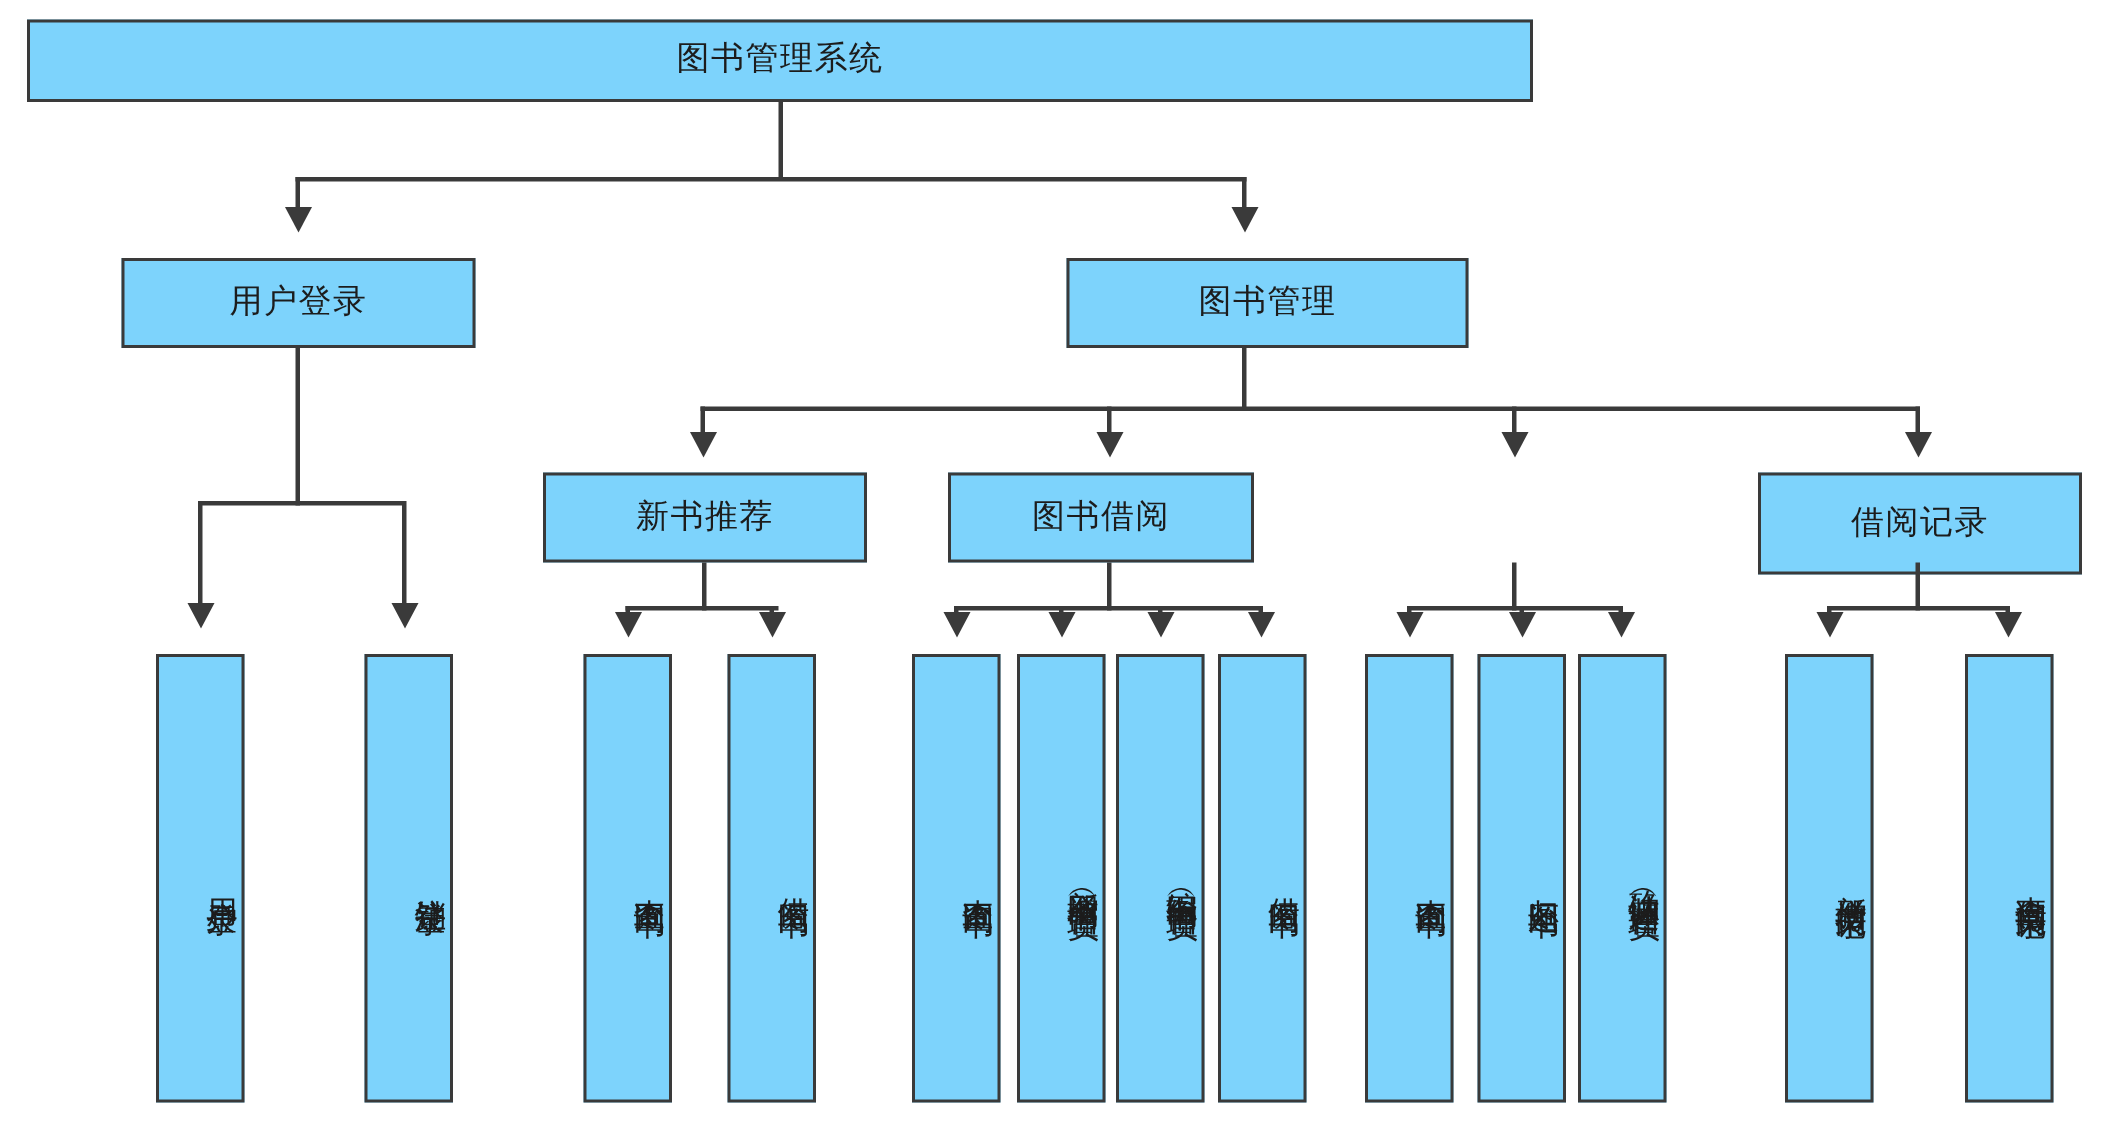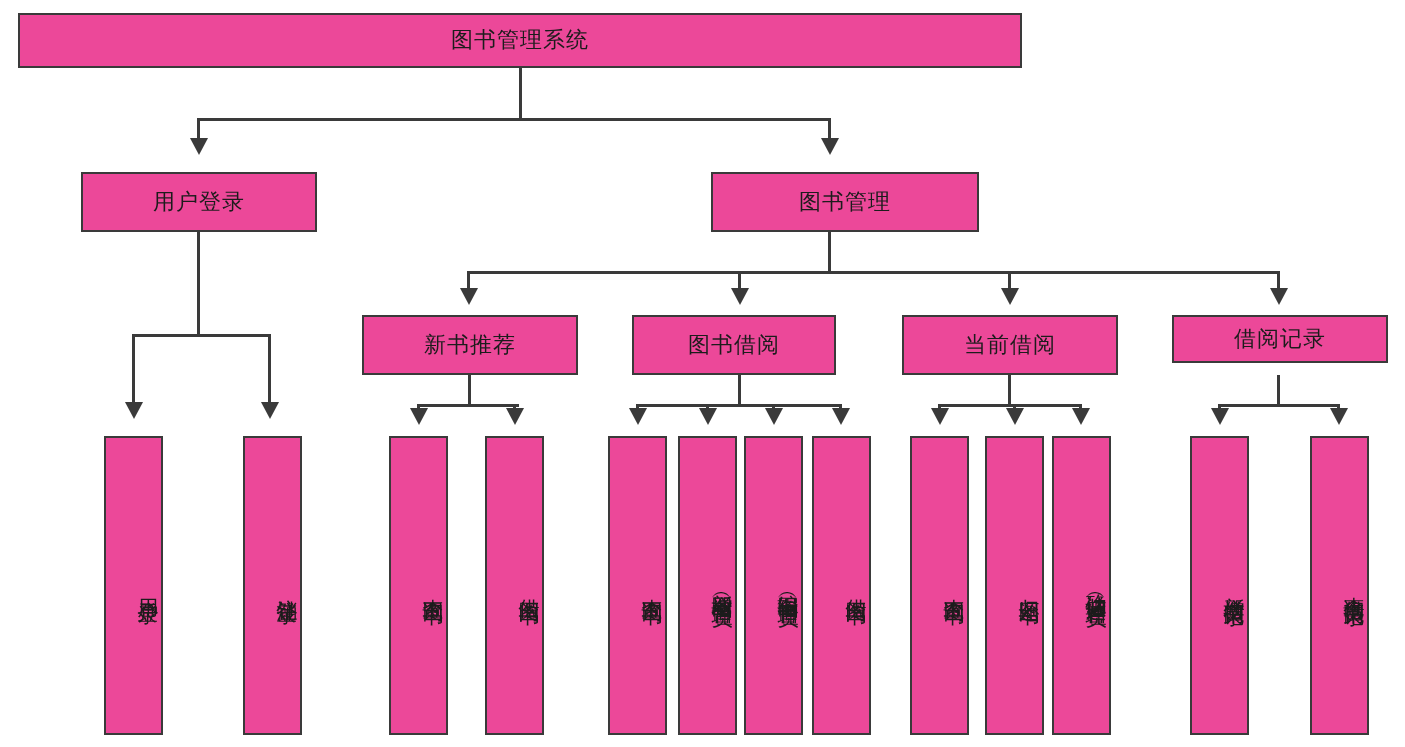--- a/index.html
+++ b/index.html
@@ -14,21 +14,21 @@
     position: relative;
     width: 1405px;
     height: 747px;
     background: #ffffff;
     overflow: hidden;
   }
   .node {
     position: absolute;
     box-sizing: border-box;
     border: 2px solid #3a3a3a;
-    background: #ec4899;
+    background: #7dd3fc;
     display: flex;
     align-items: center;
     justify-content: center;
     color: #1c1c1c;
   }
   .node.horiz {
     font-size: 22px;
     letter-spacing: 1px;
     line-height: 1.2;
   }
@@ -112,24 +112,21 @@
   <div class="arrow" style="left:1001px; top:288px;"></div>
   <div class="edge v" style="left:1277px; top:271px; width:3px; height:20px;"></div>
   <div class="arrow" style="left:1270px; top:288px;"></div>
 
   <div class="node horiz" style="left:362px; top:315px; width:216px; height:60px;">
     <span>新书推荐</span>
   </div>
   <div class="node horiz" style="left:632px; top:315px; width:204px; height:60px;">
     <span>图书借阅</span>
   </div>
-  <div class="node horiz" style="left:902px; top:315px; width:216px; height:60px;">
-    <span>当前借阅</span>
-  </div>
-  <div class="node horiz" style="left:1172px; top:315px; width:216px; height:48px;">
+  <div class="node horiz" style="left:1172px; top:315px; width:216px; height:68px;">
     <span>借阅记录</span>
   </div>
 
   <div class="edge v" style="left:468px; top:375px; width:3px; height:32px;"></div>
   <div class="edge h" style="left:417px; top:404px; width:102px; height:3px;"></div>
   <div class="edge v" style="left:417px; top:404px; width:3px; height:8px;"></div>
   <div class="arrow" style="left:410px; top:408px;"></div>
   <div class="edge v" style="left:513px; top:404px; width:3px; height:8px;"></div>
   <div class="arrow" style="left:506px; top:408px;"></div>
 

